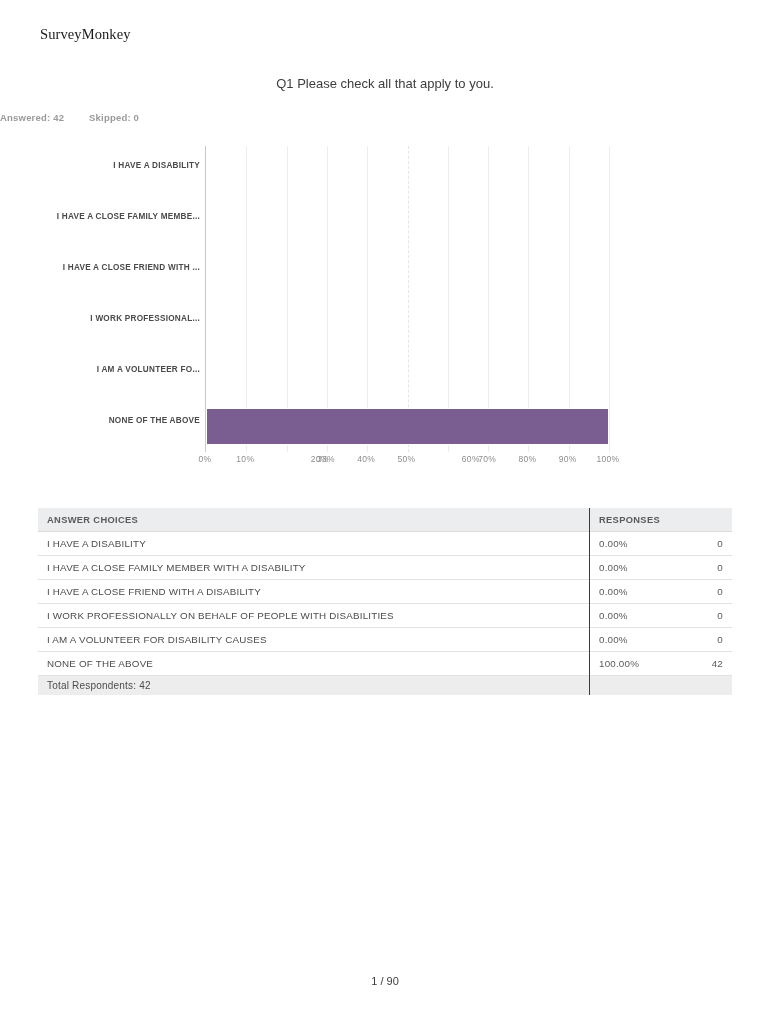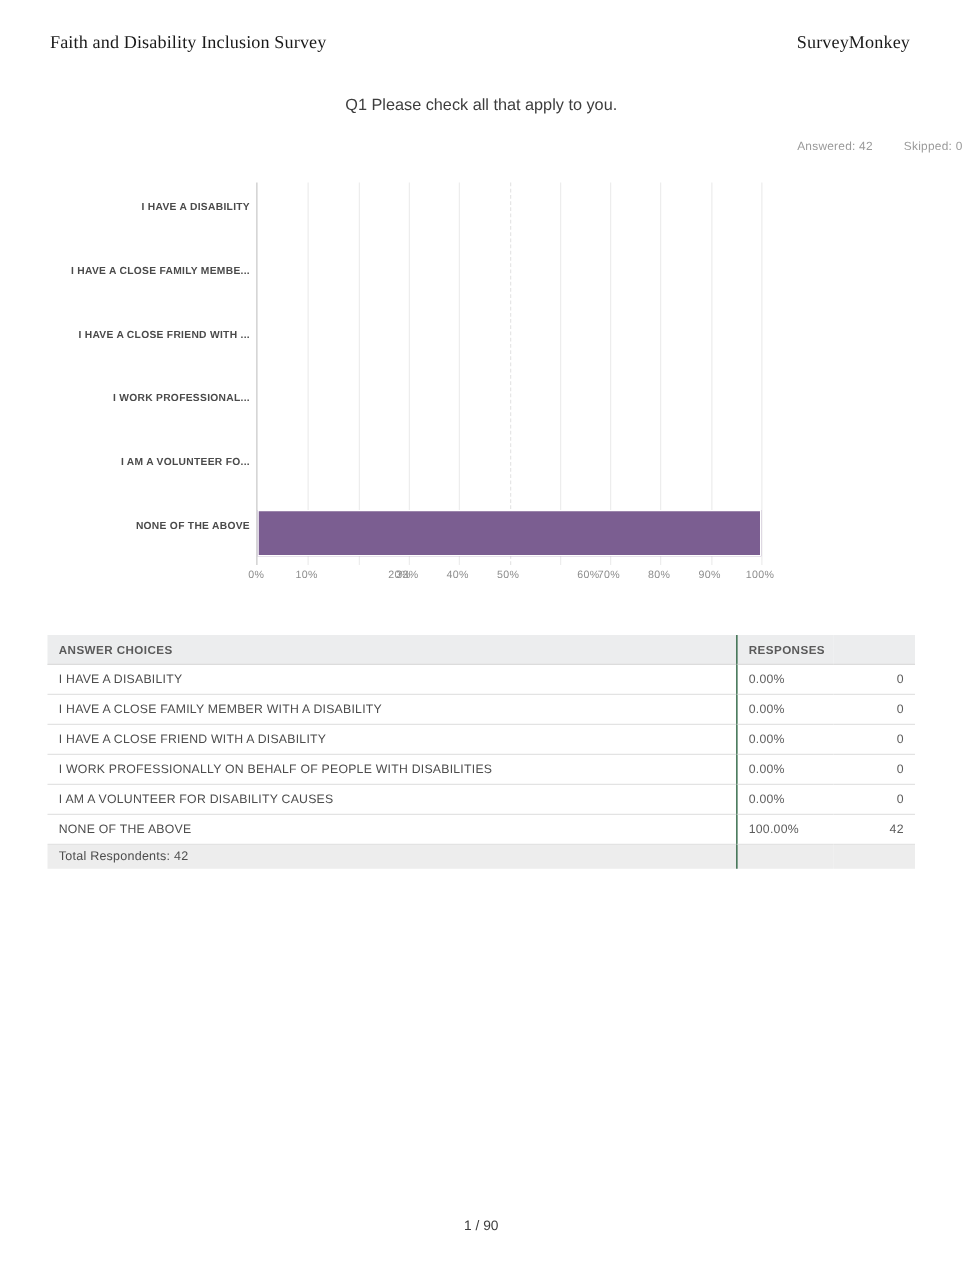--- a/index.html
+++ b/index.html
@@ -40,24 +40,25 @@
     text-align: center;
     font-size: 13px;
     color: #3d3d3d;
     font-weight: 400;
   }
   .question-meta {
     position: absolute;
     top: 112px;
     left: 0;
     width: 770px;
-    text-align: right;
+    text-align: left;
     font-size: 9.5px;
     color: #9a9a9a;
     letter-spacing: 0.2px;
+    font-weight: bold;
   }
   .question-meta .meta-skipped {
     margin-left: 22px;
   }
 
   
   .chart {
     position: absolute;
     top: 146px;
     left: 40px;
@@ -192,21 +193,20 @@
     width: 770px;
     text-align: center;
     font-size: 11px;
     color: #3d3d3d;
   }
 </style>
 </head>
 <body>
 
 <div class="page-header">
-  <div>Faith and Disability Inclusion Survey</div>
   <div>SurveyMonkey</div>
 </div>
 
 <div class="question-title">Q1 Please check all that apply to you.</div>
 <div class="question-meta">
   <span>Answered: 42</span>
   <span class="meta-skipped">Skipped: 0</span>
 </div>
 
 <div class="chart">

